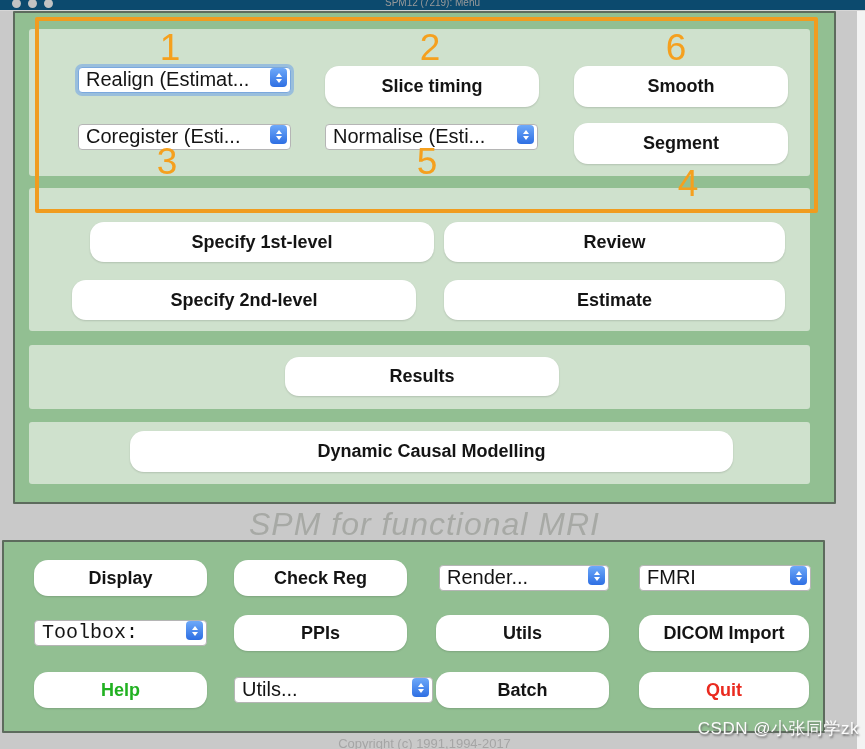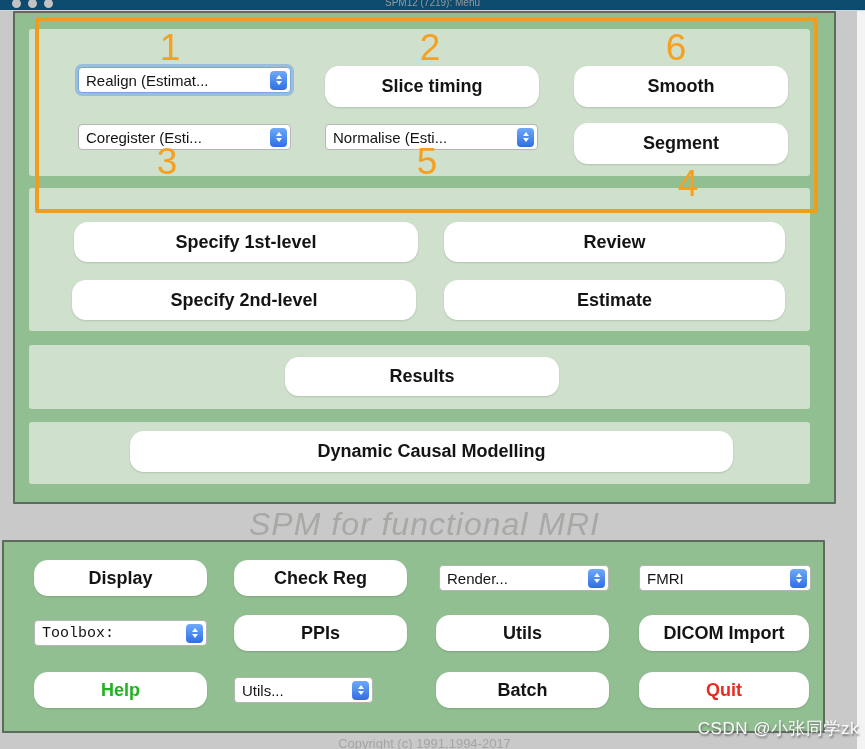--- a/index.html
+++ b/index.html
@@ -32,22 +32,22 @@
     display:flex;align-items:center;justify-content:center;
     font-size:18px;color:#141414;box-shadow:0 1px 2px rgba(0,0,0,.14);
     cursor:default;white-space:nowrap;font-weight:bold;
   }
   .help-btn{color:#21b121;}
   .quit-btn{color:#ea2a1f;}
 
   
   .dd{
     position:absolute;background:#ffffff;border:1px solid #b5b5b5;border-radius:4px;
-    display:flex;align-items:center;justify-content:space-between;
-    font-size:15px;color:#141414;padding:0 3px 0 7px;box-sizing:border-box;
+    display:flex;justify-content:space-between;
+    font-size:20px;color:#141414;padding:0 3px 0 7px;box-sizing:border-box;
     white-space:nowrap;overflow:hidden;
   }
   .dd.focused{box-shadow:0 0 0 3px rgba(125,170,228,.65);border-color:#7aa8dd;}
   .dd-label{overflow:hidden;text-overflow:clip;}
   .stepper{
     width:17px;height:19px;border-radius:4px;flex-shrink:0;margin-left:4px;
     background:linear-gradient(#6ea9f9,#2e6fe3);
     display:flex;flex-direction:column;align-items:center;justify-content:center;gap:2px;
   }
   .tri-up{width:0;height:0;border-left:3px solid transparent;border-right:3px solid transparent;border-bottom:4px solid #fff;}
@@ -73,38 +73,38 @@
   .watermark{position:absolute;right:6px;top:717px;z-index:60;font-size:17px;color:#fbfbfb;
     text-shadow:1px 2px 2px rgba(105,105,105,.9);letter-spacing:.5px;}
 
   
   .pos-realign{left:63px;top:54px;width:213px;height:26px;}
   .pos-slice{left:310px;top:53px;width:214px;height:41px;}
   .pos-smooth{left:559px;top:53px;width:214px;height:41px;}
   .pos-coreg{left:63px;top:111px;width:213px;height:26px;}
   .pos-norm{left:310px;top:111px;width:213px;height:26px;}
   .pos-segment{left:559px;top:110px;width:214px;height:41px;}
-  .pos-spec1{left:59px;top:209px;width:344px;height:40px;}
+  .pos-spec1{left:75px;top:209px;width:344px;height:40px;}
   .pos-review{left:429px;top:209px;width:341px;height:40px;}
   .pos-spec2{left:57px;top:267px;width:344px;height:40px;}
   .pos-estimate{left:429px;top:267px;width:341px;height:40px;}
   .pos-results{left:270px;top:344px;width:274px;height:39px;}
   .pos-dcm{left:115px;top:418px;width:603px;height:41px;}
 
   
   .pos-display{left:30px;top:18px;width:173px;height:36px;}
   .pos-checkreg{left:230px;top:18px;width:173px;height:36px;}
   .pos-render{left:435px;top:23px;width:170px;height:26px;}
   .pos-fmri{left:635px;top:23px;width:172px;height:26px;}
   .pos-toolbox{left:30px;top:78px;width:173px;height:26px;font-family:Liberation Mono, monospace;}
   .pos-ppis{left:230px;top:73px;width:173px;height:36px;}
   .pos-imcalc{left:432px;top:73px;width:173px;height:36px;}
   .pos-dicom{left:635px;top:73px;width:170px;height:36px;}
   .pos-help{left:30px;top:130px;width:173px;height:36px;}
-  .pos-utils{left:230px;top:135px;width:139px;height:26px;}
+  .pos-utils{left:230px;top:135px;width:199px;height:26px;}
   .pos-batch{left:432px;top:130px;width:173px;height:36px;}
   .pos-quit{left:635px;top:130px;width:170px;height:36px;}
 </style>
 </head>
 <body>
 
 <div class="titlebar">
   <span class="tl-dot tl-close"></span>
   <span class="tl-dot tl-min"></span>
   <span class="tl-dot tl-zoom"></span>

